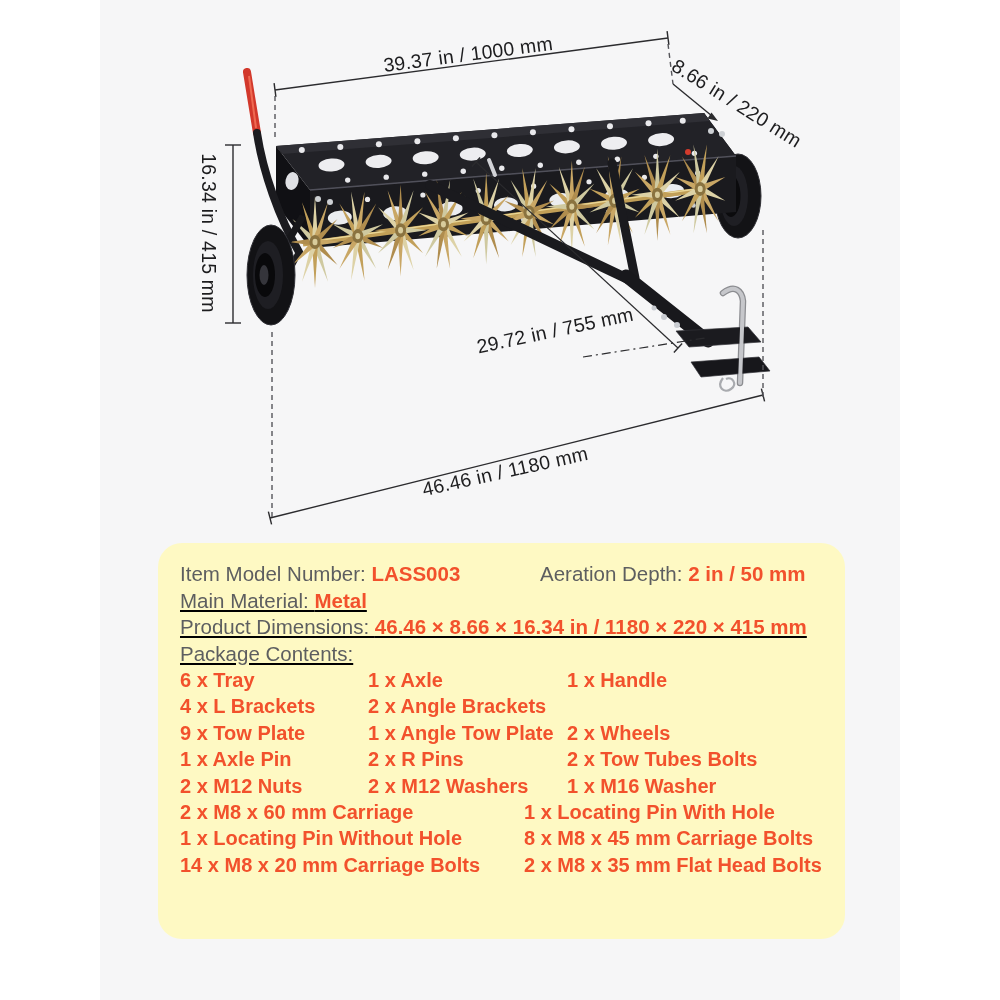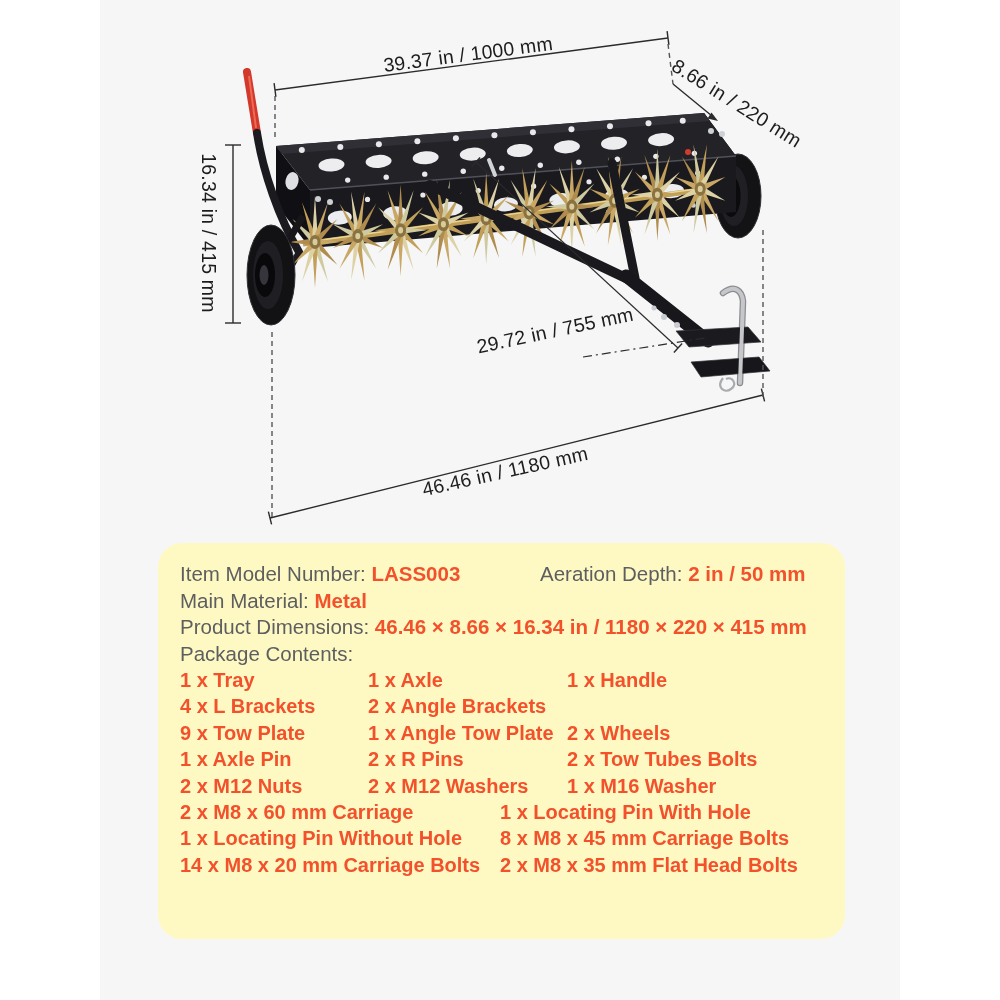--- a/index.html
+++ b/index.html
@@ -20,26 +20,26 @@
   .dim-height{left:109px;top:221px;width:200px;transform:rotate(90deg);}
   .dim-tow{left:445px;top:318px;width:220px;transform:rotate(-12deg);}
   .dim-bottom{left:375px;top:459px;width:260px;transform:rotate(-12.5deg);}
 
   .panel{
     position:absolute;left:158px;top:543px;width:687px;height:396px;
     background:#fef9c3;border-radius:24px;box-sizing:border-box;
     padding:18px 0 0 22px;
   }
   .spec-row{display:grid;grid-template-columns:360px 1fr;font-size:20.5px;line-height:26.5px;}
-  .spec-single{font-size:20.5px;line-height:26.5px;}
+  .spec-single{font-size:20.5px;line-height:26.5px;text-decoration:underline;}
   .lbl{color:#5d5e60;}
   .val{color:var(--accent);font-weight:700;}
   .pkg-row{display:grid;font-size:20px;line-height:26.4px;font-weight:700;color:var(--accent);}
   .c3{grid-template-columns:188px 199px 1fr;}
-  .c2{grid-template-columns:320px 1fr;}
+  .c2{grid-template-columns:320px 1fr;gap:24px;}
 </style>
 </head>
 <body>
 
 <div class="canvas"></div>
 
 <svg id="figure" viewBox="0 0 1000 560">
 
   <g>
     <ellipse cx="738" cy="196" rx="23" ry="42" fill="#131316"></ellipse>
@@ -330,21 +330,21 @@
 <div class="panel">
   <div class="spec-row">
     <div><span class="lbl">Item Model Number: </span><span class="val">LASS003</span></div>
     <div><span class="lbl">Aeration Depth: </span><span class="val">2 in / 50 mm</span></div>
   </div>
   <div class="spec-single"><span class="lbl">Main Material: </span><span class="val">Metal</span></div>
   <div class="spec-single"><span class="lbl">Product Dimensions: </span><span class="val">46.46 × 8.66 × 16.34 in / 1180 × 220 × 415 mm</span></div>
   <div class="spec-single"><span class="lbl">Package Contents:</span></div>
   <div id="package-grid">
       <div class="pkg-row c3">
-        <span>1 x Tray</span>
+        <span>6 x Tray</span>
         <span>1 x Axle</span>
         <span>1 x Handle</span>
       </div>
       <div class="pkg-row c3">
         <span>4 x L Brackets</span>
         <span>2 x Angle Brackets</span>
       </div>
       <div class="pkg-row c3">
         <span>9 x Tow Plate</span>
         <span>1 x Angle Tow Plate</span>

